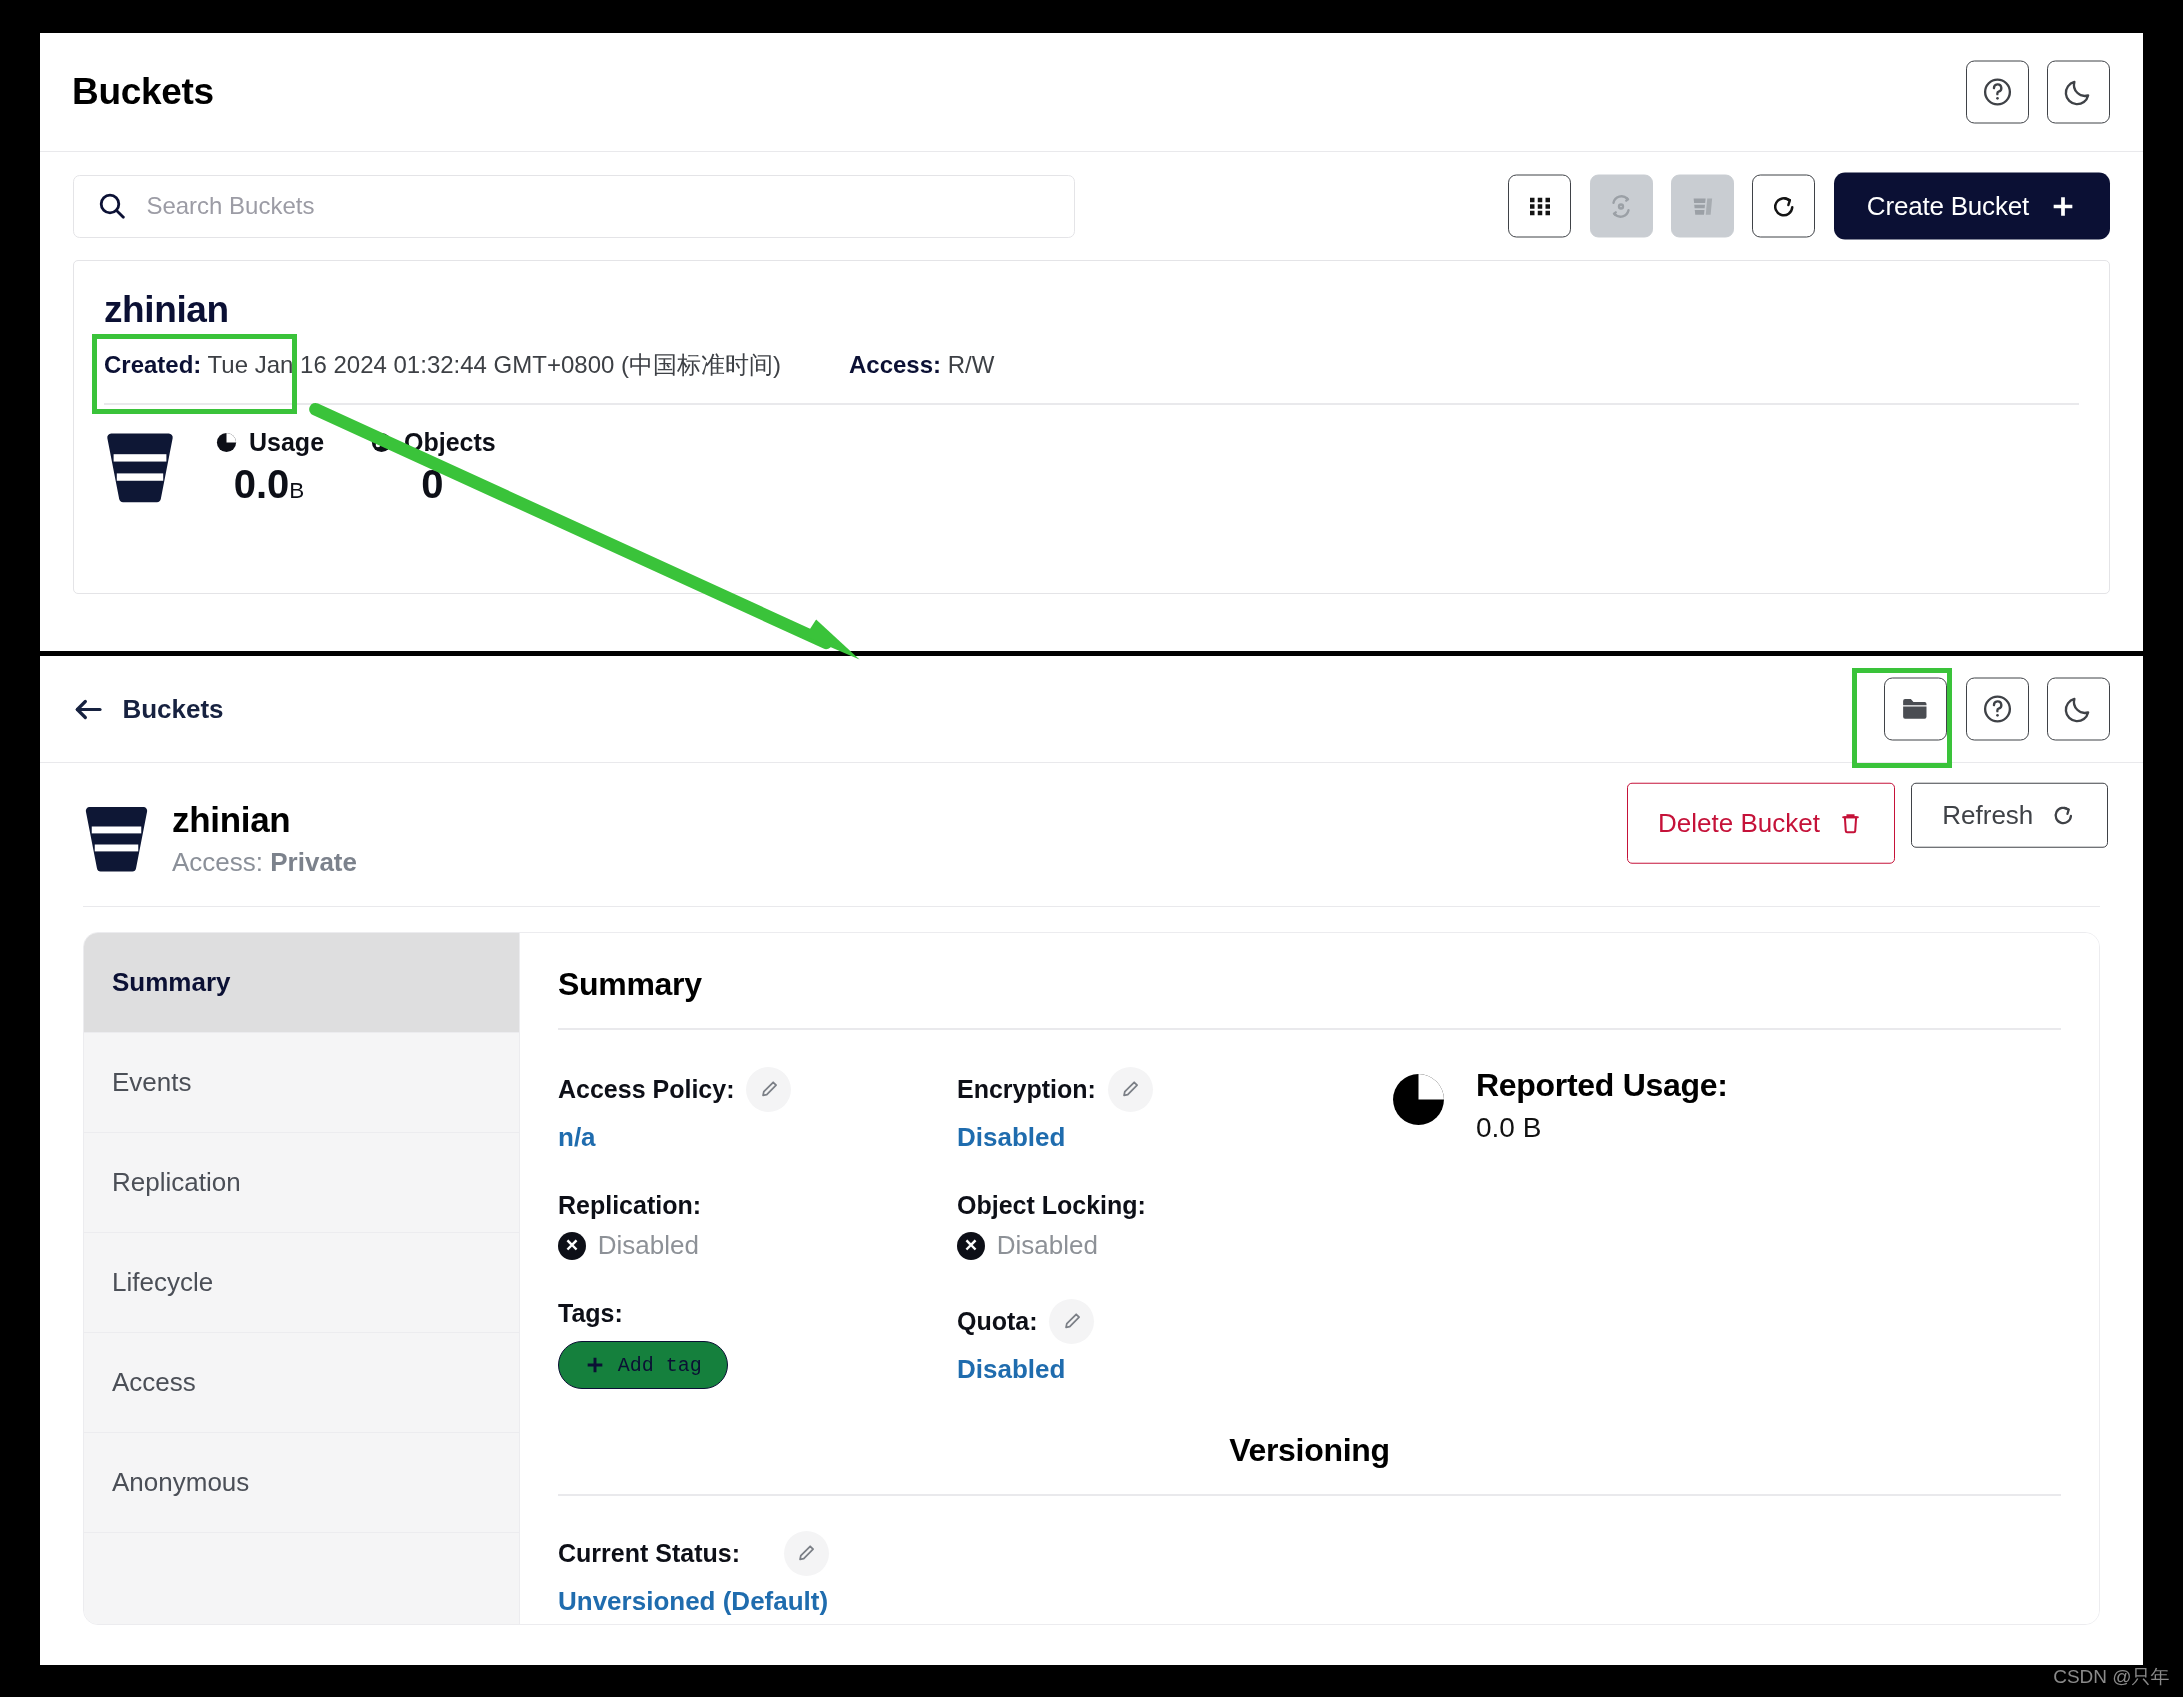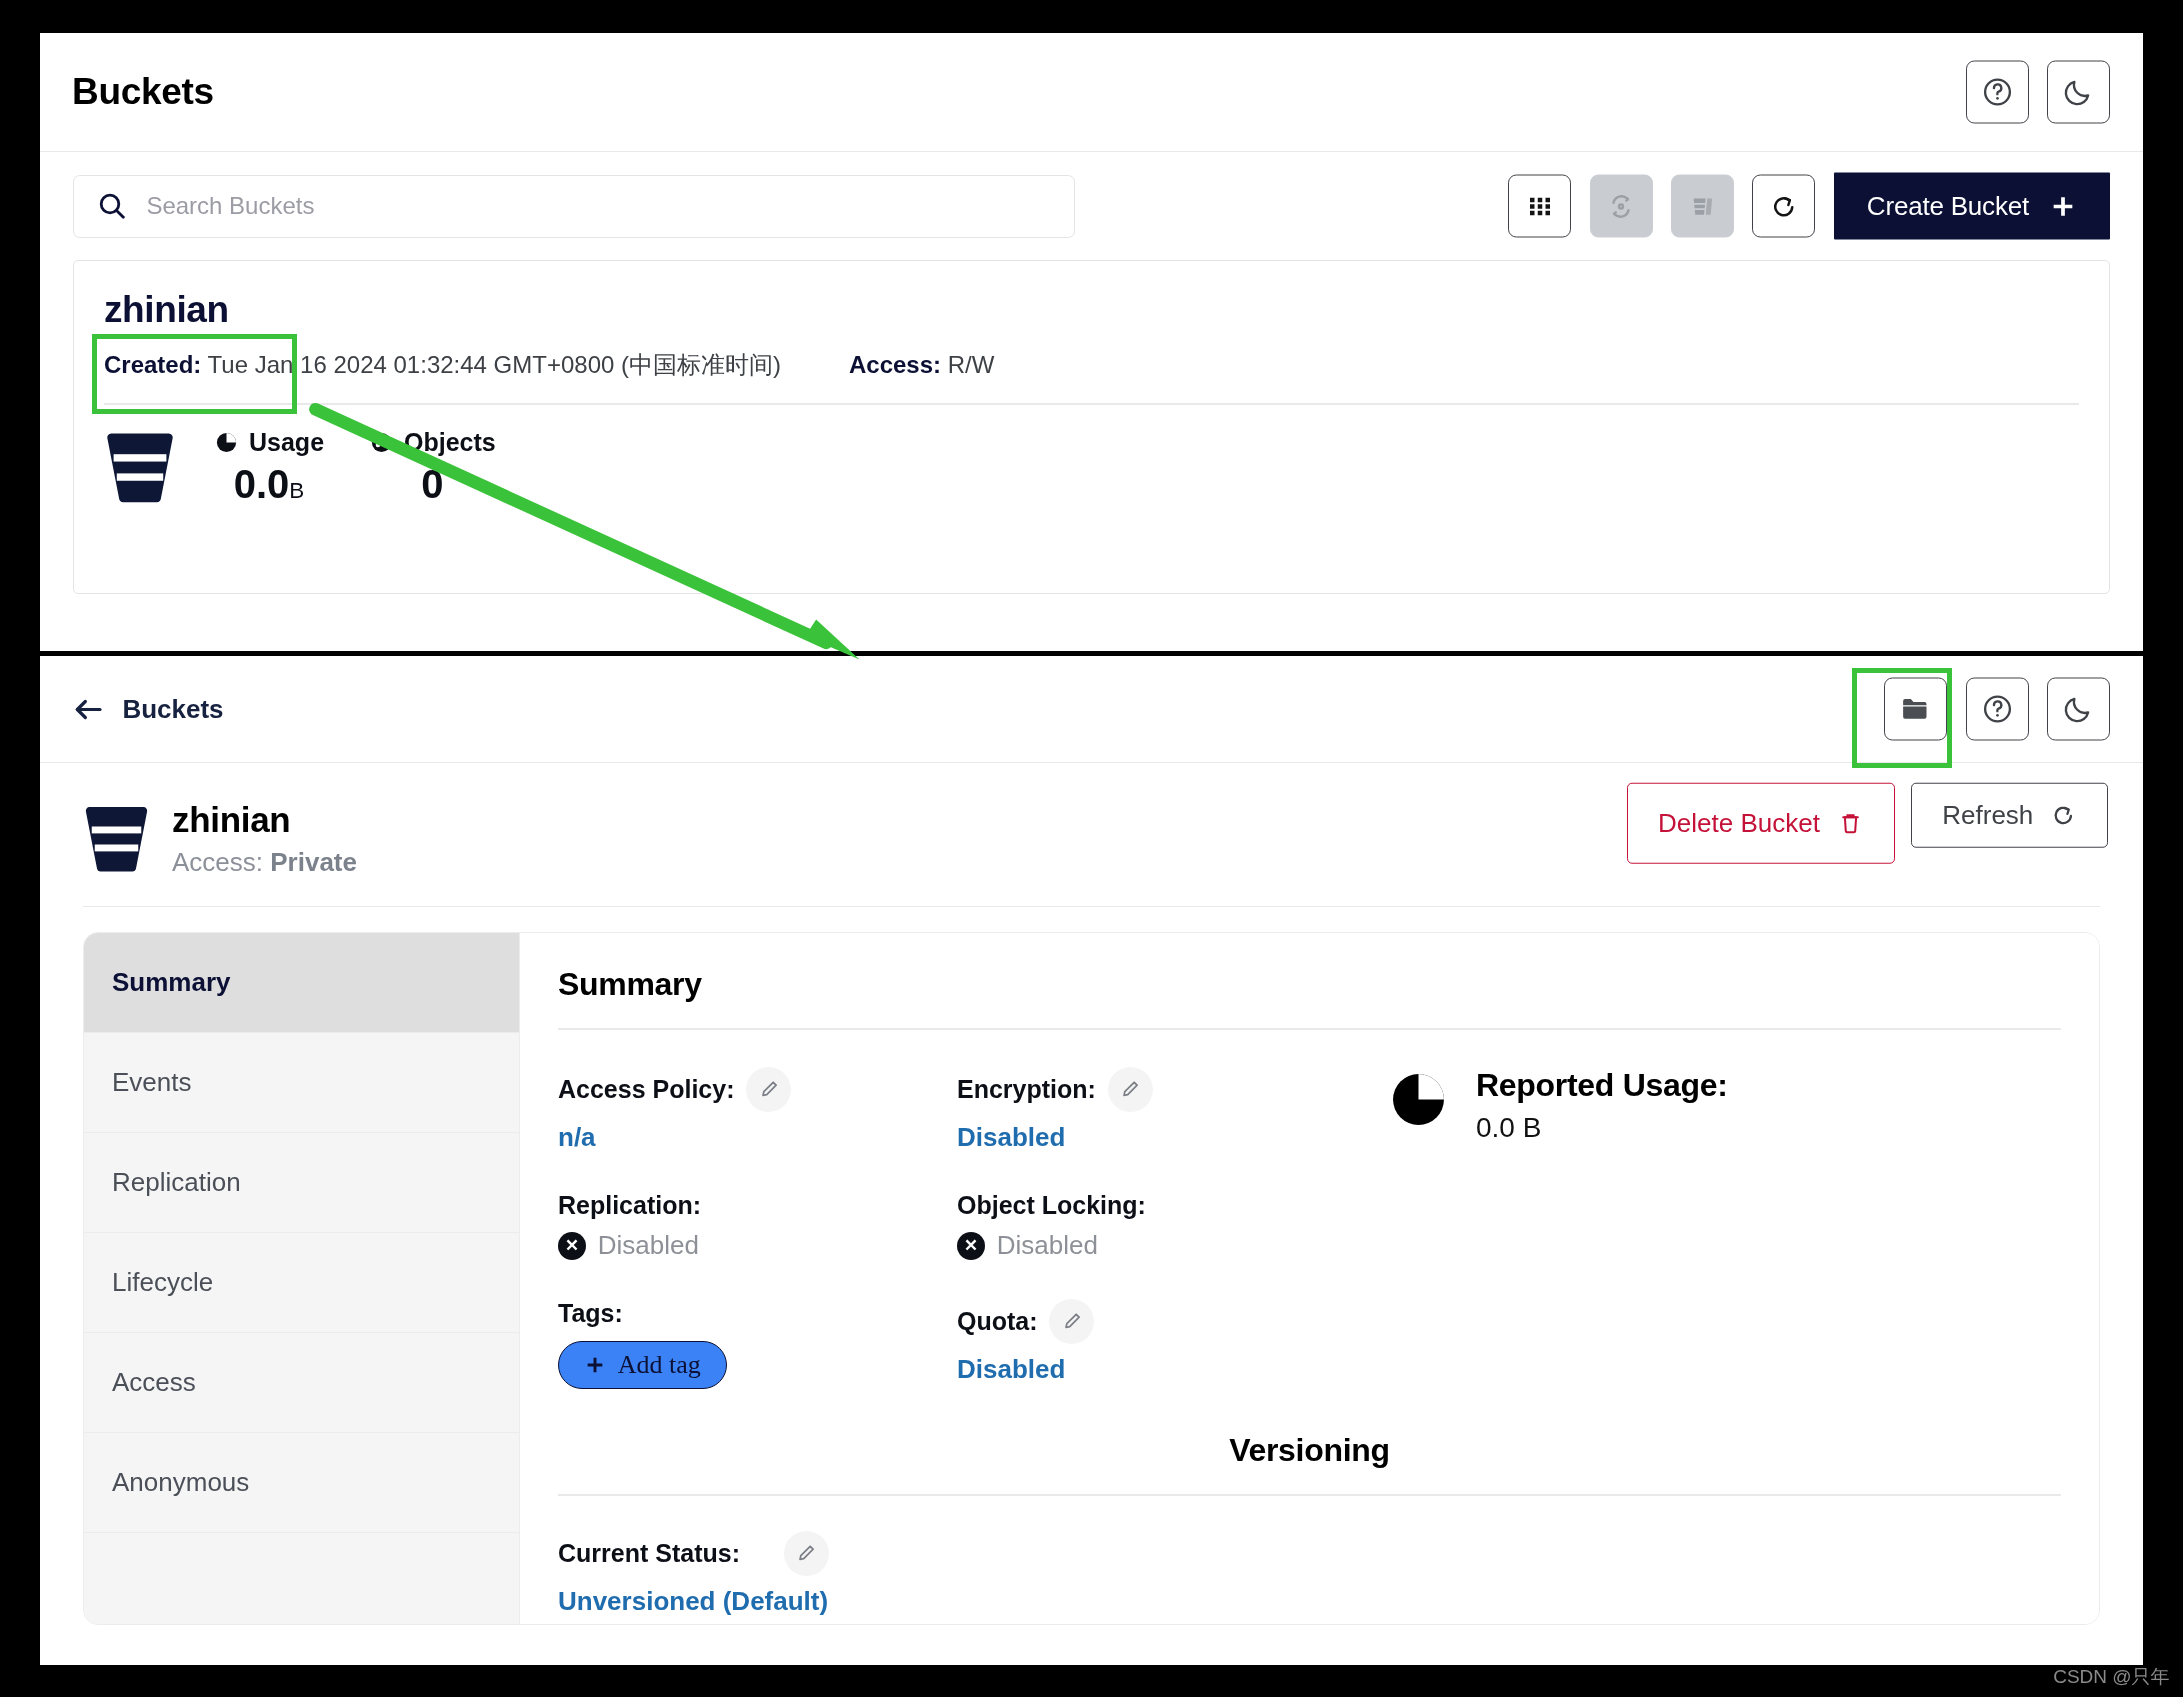--- a/index.html
+++ b/index.html
@@ -90,21 +90,21 @@
     cursor: pointer;
   }
   .sq-btn.disabled {
     background: #c9cdd2;
     border-color: #c9cdd2;
   }
   .primary-btn {
     height: 67px;
     background: #0b1034;
     color: #fff;
-    border: none; border-radius: 1px;
+    border: none; border-radius: 11px;
     font-size: 26px; font-weight: 400;
     padding: 8px 33px;
     display: flex; align-items: center; gap: 20px;
     cursor: pointer;
     font-family: "Liberation Sans", sans-serif;
     letter-spacing: -0.2px;
   }
 
   
   .bucket-card {
@@ -299,25 +299,25 @@
     display: flex; align-items: center; justify-content: center;
     font-size: 16.7px; font-weight: 700;
     flex-shrink: 0;
   }
   .pill-btn {
     margin-top: 13.4px;
     display: inline-flex; align-items: center; gap: 11.7px;
     height: 48px; padding: 0 25px;
     border: 1.7px solid #0b1034;
     border-radius: 33px;
-    background: #3b82f6;
+    background: #15803d;
     color: #0b1034;
-    font-size: 26px;
-    cursor: pointer;
-    font-family: Liberation Serif, serif;
+    font-size: 20px;
+    cursor: pointer;
+    font-family: Liberation Mono, monospace;
   }
   .usage-block {
     display: flex; align-items: flex-start; gap: 25px;
     padding-left: 30px;
   }
   .usage-txt .t {
     font-size: 32px; font-weight: 700; color: #000;
     letter-spacing: -0.3px;
   }
   .usage-txt .v { margin-top: 8.3px; font-size: 28px; color: #111; }

